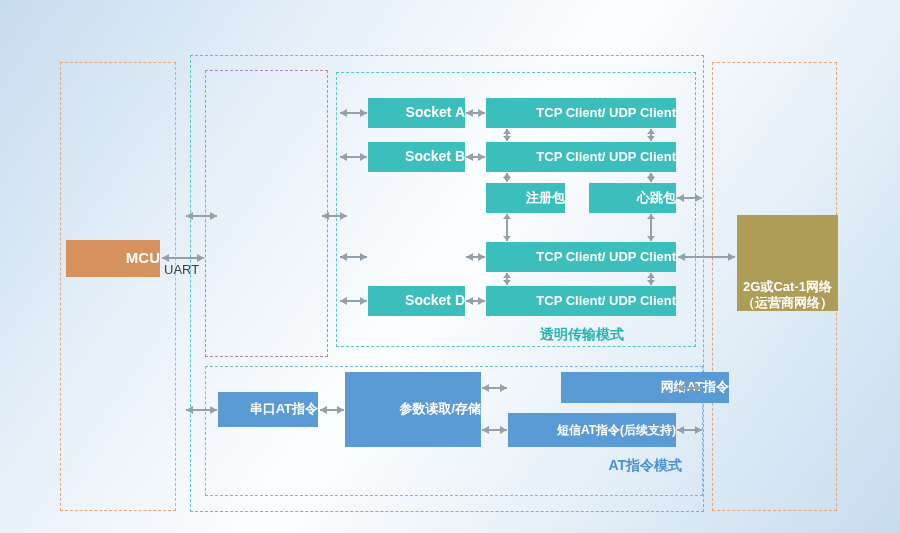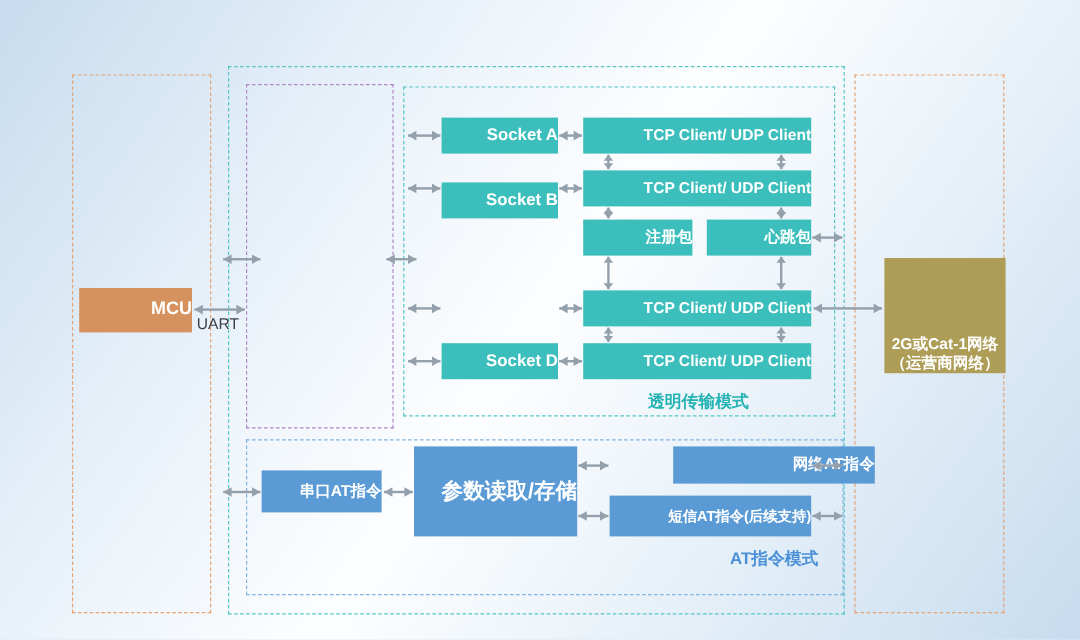--- a/index.html
+++ b/index.html
@@ -57,51 +57,51 @@
 
   <div class="box orange" style="left:66px;top:240px;width:94px;height:37px;font-size:15px;">
     <span>MCU</span>
   </div>
   <div class="lbl lbl-plain" style="left:164px;top:262px;">UART</div>
 
 
   <div class="box teal" style="left:368px;top:98px;width:97px;height:30px;font-size:14px;">
     <span>Socket A</span>
   </div>
-  <div class="box teal" style="left:368px;top:152px;width:97px;height:30px;font-size:14px;">
+  <div class="box teal" style="left:368px;top:142px;width:97px;height:30px;font-size:14px;">
     <span>Socket B</span>
   </div>
   <div class="box teal" style="left:368px;top:286px;width:97px;height:30px;font-size:14px;">
     <span>Socket D</span>
   </div>
 
   <div class="box teal" style="left:486px;top:98px;width:190px;height:30px;font-size:13px;">
     <span>TCP Client/ UDP Client</span>
   </div>
   <div class="box teal" style="left:486px;top:142px;width:190px;height:30px;font-size:13px;">
     <span>TCP Client/ UDP Client</span>
   </div>
-  <div class="box teal" style="left:486px;top:183px;width:91px;height:30px;font-size:13px;padding-left:40px;">
+  <div class="box teal" style="left:486px;top:183px;width:79px;height:30px;font-size:13px;padding-left:40px;">
     <span>注册包</span>
   </div>
   <div class="box teal" style="left:589px;top:183px;width:87px;height:30px;font-size:13px;">
     <span>心跳包</span>
   </div>
   <div class="box teal" style="left:486px;top:242px;width:190px;height:30px;font-size:13px;">
     <span>TCP Client/ UDP Client</span>
   </div>
   <div class="box teal" style="left:486px;top:286px;width:190px;height:30px;font-size:13px;">
     <span>TCP Client/ UDP Client</span>
   </div>
   <div class="lbl lbl-teal" style="left:540px;top:326px;width:146px;">透明传输模式</div>
 
   <div class="box blue" style="left:218px;top:392px;width:100px;height:35px;font-size:13px;">
     <span>串口AT指令</span>
   </div>
-  <div class="box blue" style="left:345px;top:372px;width:136px;height:75px;font-size:18px;">
+  <div class="box blue" style="left:345px;top:372px;width:136px;height:75px;font-size:13px;">
     <span>参数读取/存储</span>
   </div>
   <div class="box blue" style="left:528px;top:372px;width:168px;height:31px;font-size:13px;margin-left:33px;">
     <span>网络AT指令</span>
   </div>
   <div class="box blue" style="left:508px;top:413px;width:168px;height:34px;font-size:12px;">
     <span>短信AT指令(后续支持)</span>
   </div>
   <div class="lbl lbl-blue" style="left:562px;top:457px;width:120px;">AT指令模式</div>
 

